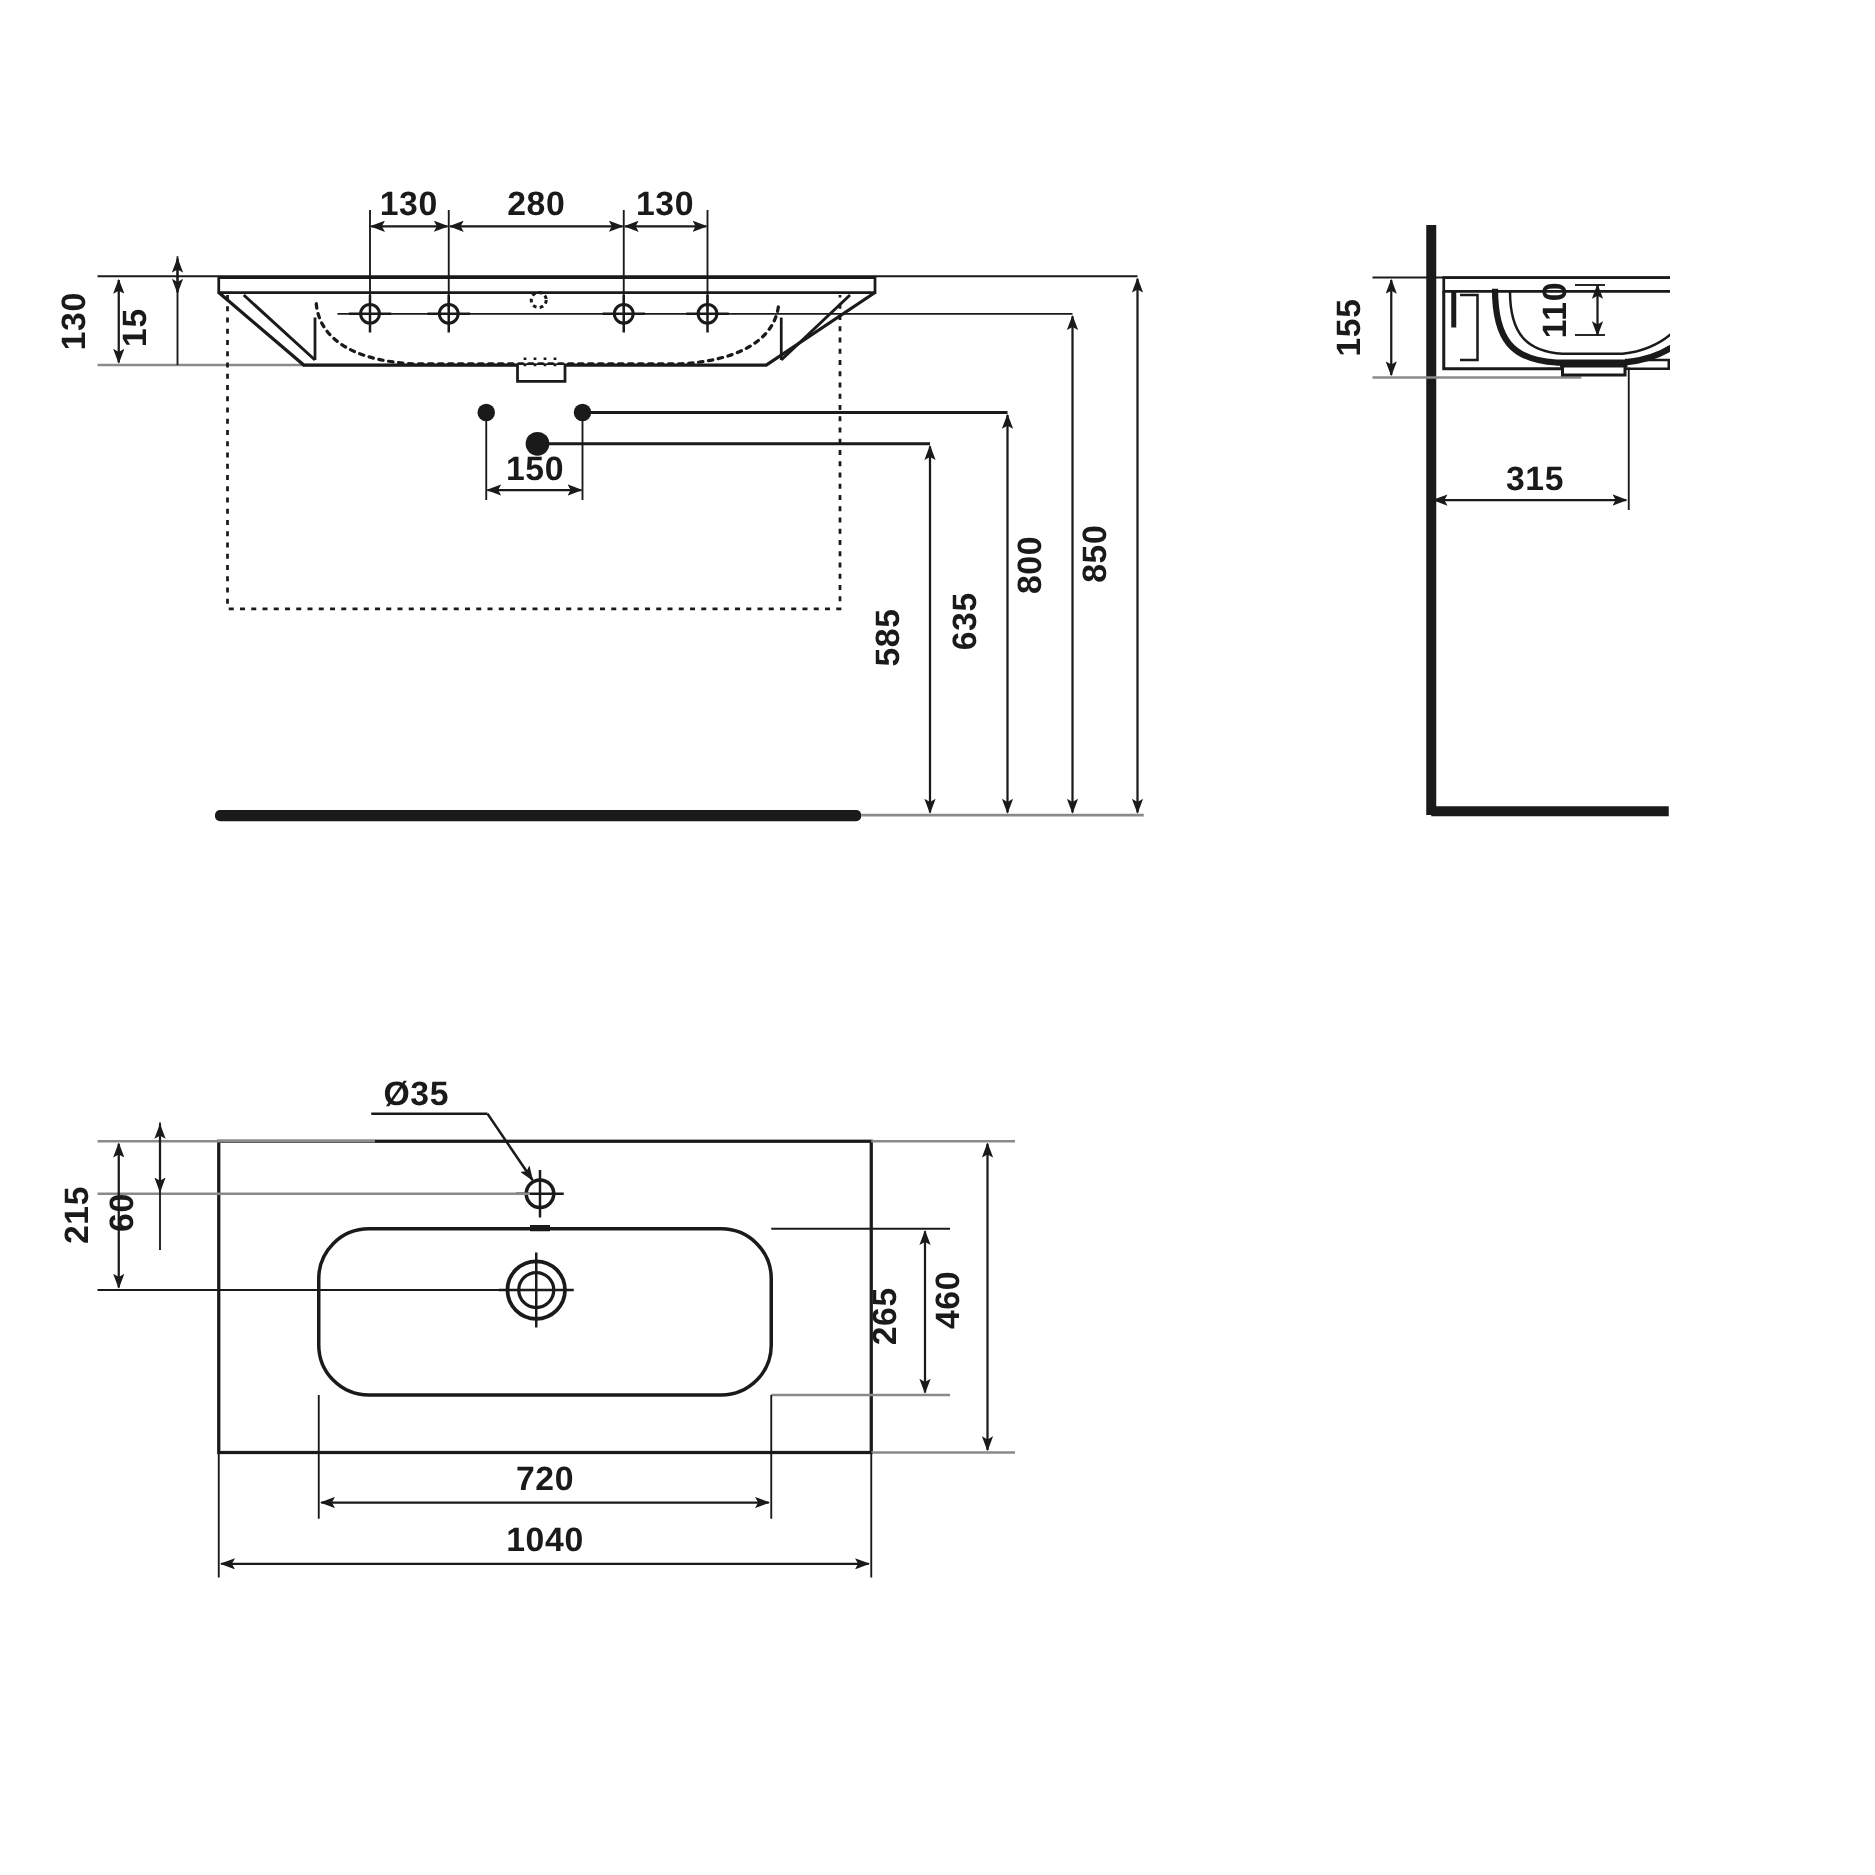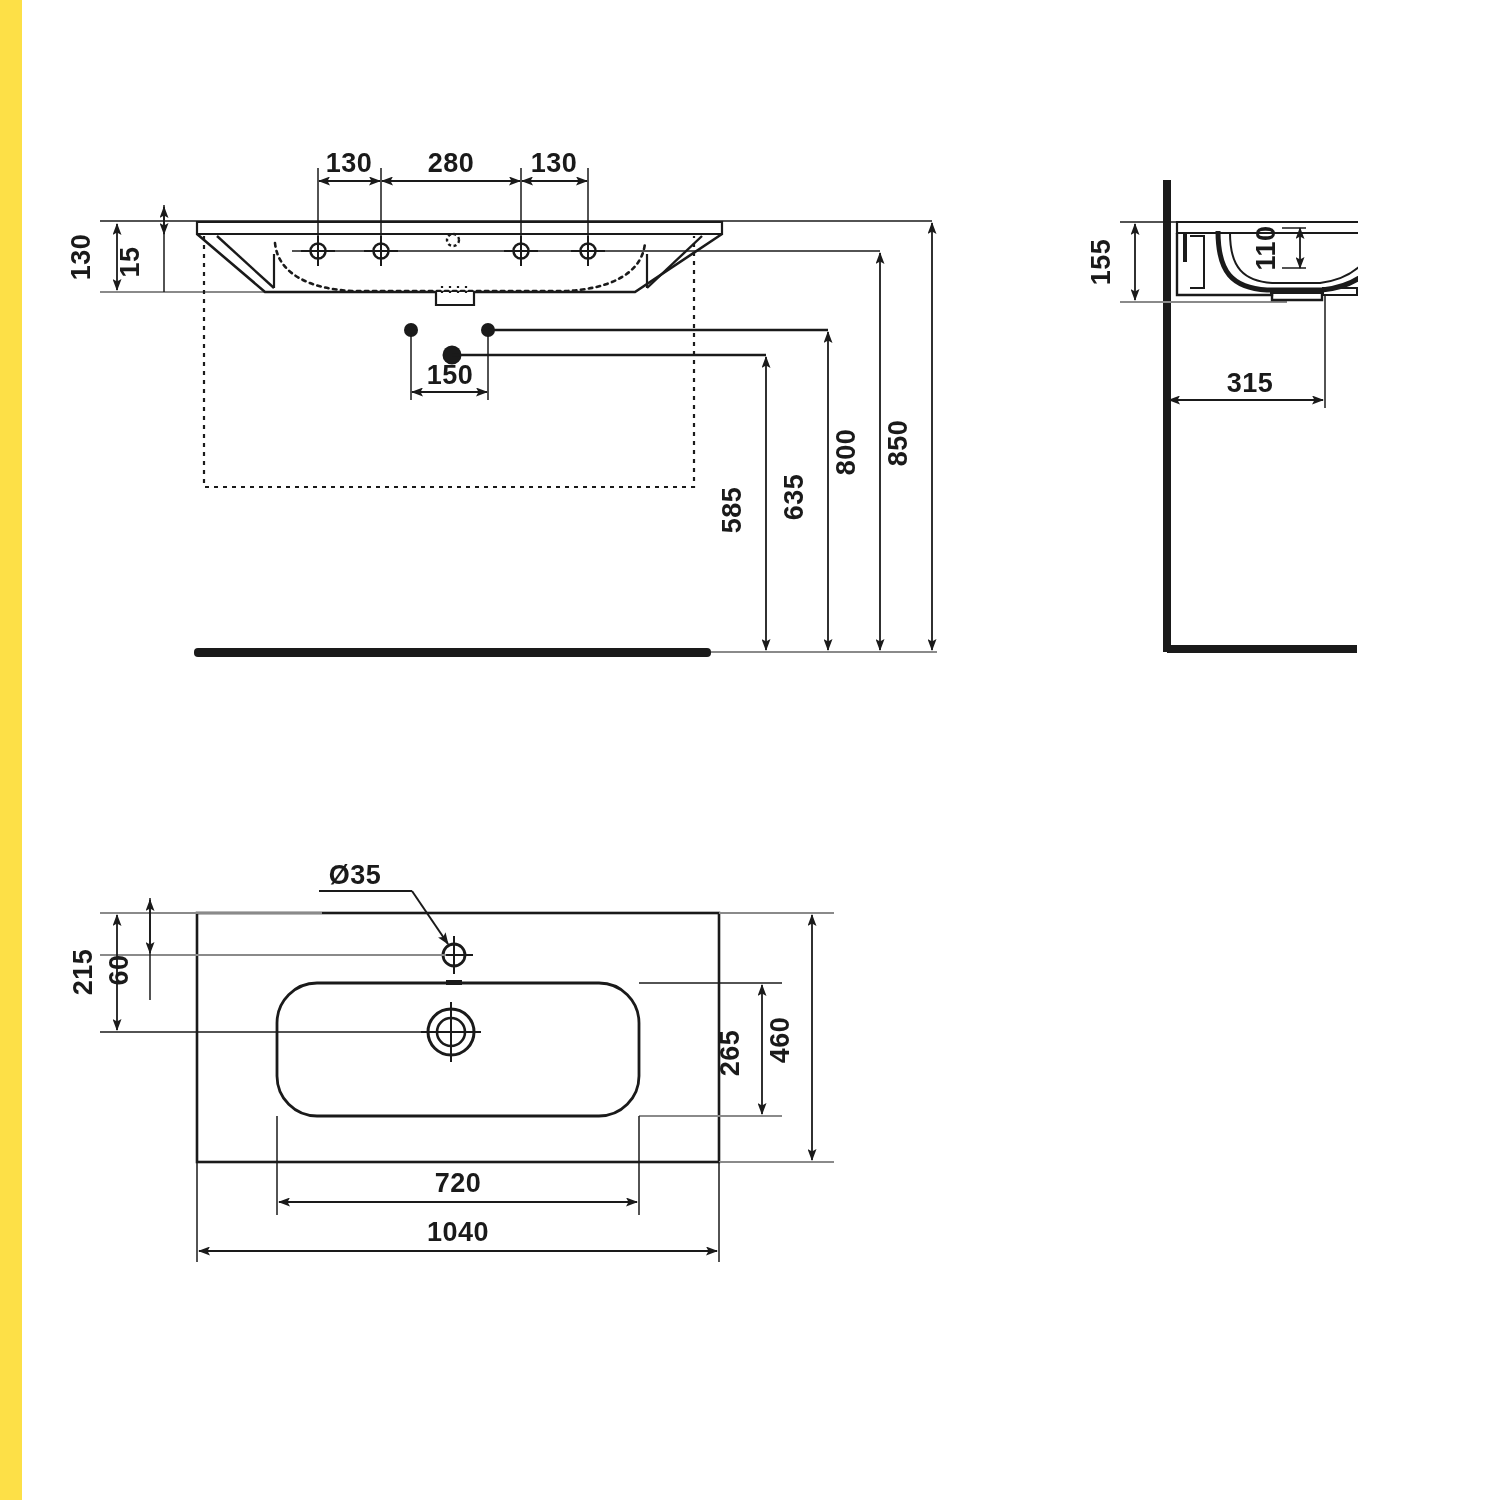--- a/index.html
+++ b/index.html
@@ -10,21 +10,20 @@
   }
   body {
     font-family: "Liberation Sans", sans-serif;
   }
   #sheet {
     position: relative;
     width: 1336px;
     height: 1500px;
     background: #fde047;
     overflow: hidden;
-    padding-left: 22px;
   }
   #sheet svg {
     display: block;
   }
   .dimtext {
     font-family: "Liberation Sans", sans-serif;
     font-size: 27px;
     font-weight: bold;
     fill: #1a1a1a;
     letter-spacing: 0.5px;

